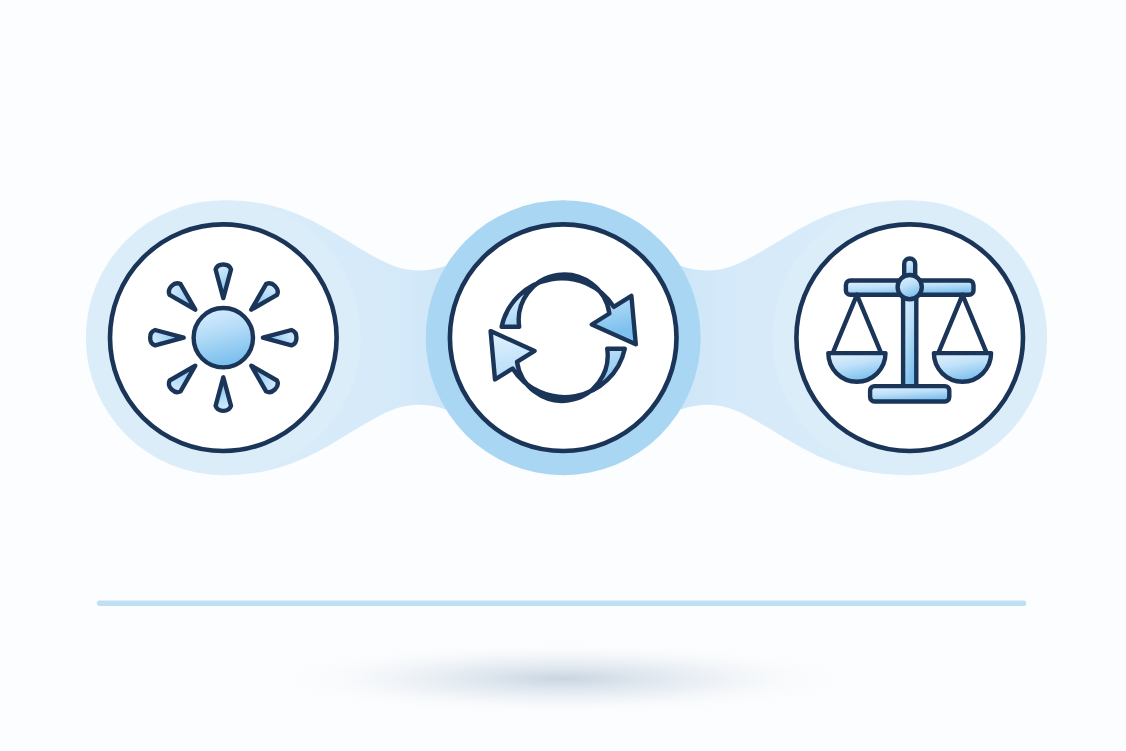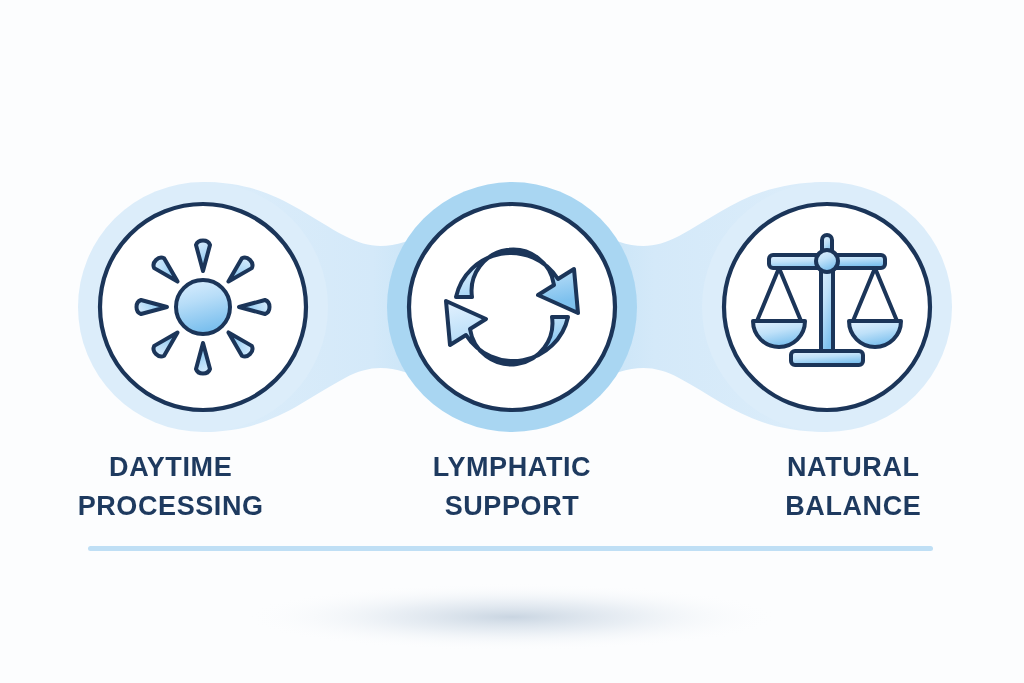--- a/index.html
+++ b/index.html
@@ -156,32 +156,14 @@
       <path fill="none" d="M 48 -39 L 26 14 M 48 -39 L 70 14"></path>
 
       <path d="M 22 14 L 74 14 A 26 26 0 0 1 22 14 Z"></path>
     </g>
 
     <rect x="88" y="546" width="845" height="5" rx="2.5" fill="#bfdff5"></rect>
 
     <ellipse cx="512" cy="617" rx="270" ry="34" fill="url(#gradShadow)"></ellipse>
   </svg>
 
-  <div class="labels">
-
-    <div class="label-cell">
-      <span class="label-line">DAYTIME</span>
-      <span class="label-line">PROCESSING</span>
-    </div>
-
-    <div class="label-cell">
-      <span class="label-line">LYMPHATIC</span>
-      <span class="label-line">SUPPORT</span>
-    </div>
-
-    <div class="label-cell">
-      <span class="label-line">NATURAL</span>
-      <span class="label-line">BALANCE</span>
-    </div>
-
-  </div>
 
 </div>
 
 </body></html>

